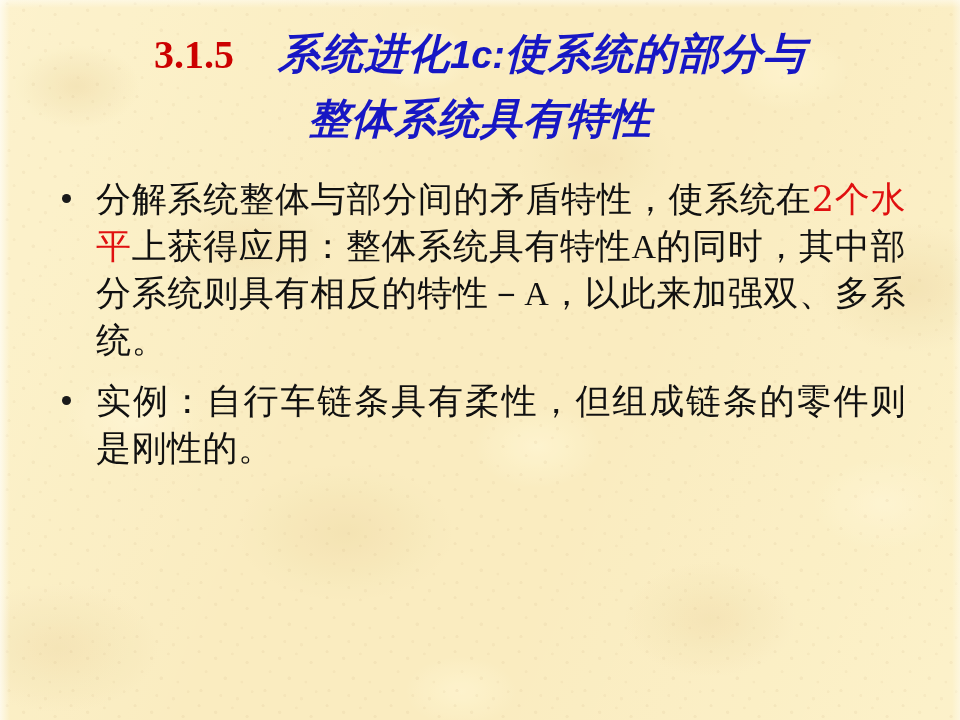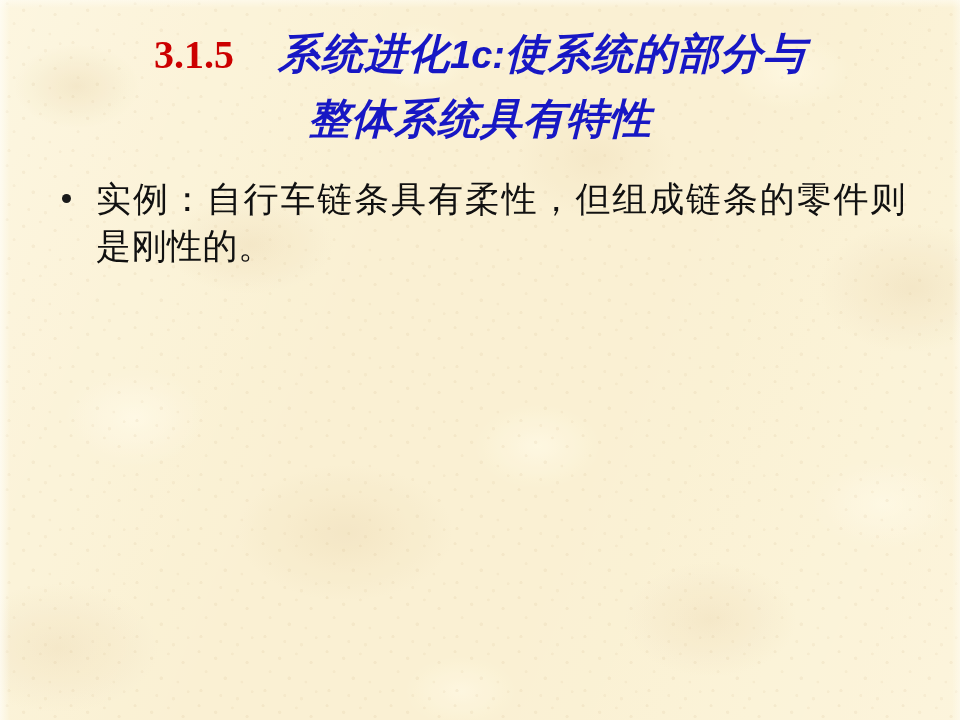--- a/index.html
+++ b/index.html
@@ -11,21 +11,21 @@
     height: 720px;
     overflow: hidden;
     font-family: "Liberation Serif", "DejaVu Serif", serif;
   }
 
   #slide {
     position: relative;
     width: 960px;
     height: 720px;
     box-sizing: border-box;
-    background-color: #fef9c3;
+    background-color: #fde047;
     overflow: hidden;
   }
 
   
   #paper-texture {
     position: absolute;
     inset: 0;
     pointer-events: none;
     opacity: 0.85;
     background-color: #faefd6;
@@ -186,20 +186,24 @@
       </div>
 
       <div class="title-line">
         <span class="title-cn">整体系统具有特性</span>
       </div>
 
     </div>
 
     <div class="body-block">
 
+      <div class="bullet-item">
+        <span class="bullet-dot"></span>
+        <div class="bullet-text"><span>分解系统整体与部分间的矛盾特性，使系统在</span><span class="hl-red">2个水平</span><span>上获得应用：整体系统具有特性</span><span class="lat-in">A</span><span>的同时，其中部分系统则具有相反的特性－</span><span class="lat-in">A</span><span>，以此来加强双、多系统。</span></div>
+      </div>
 
       <div class="bullet-item">
         <span class="bullet-dot"></span>
         <div class="bullet-text"><span>实例：自行车链条具有柔性，但组成链条的零件则是刚性的。</span></div>
       </div>
 
     </div>
 
   </div>
 </div>

